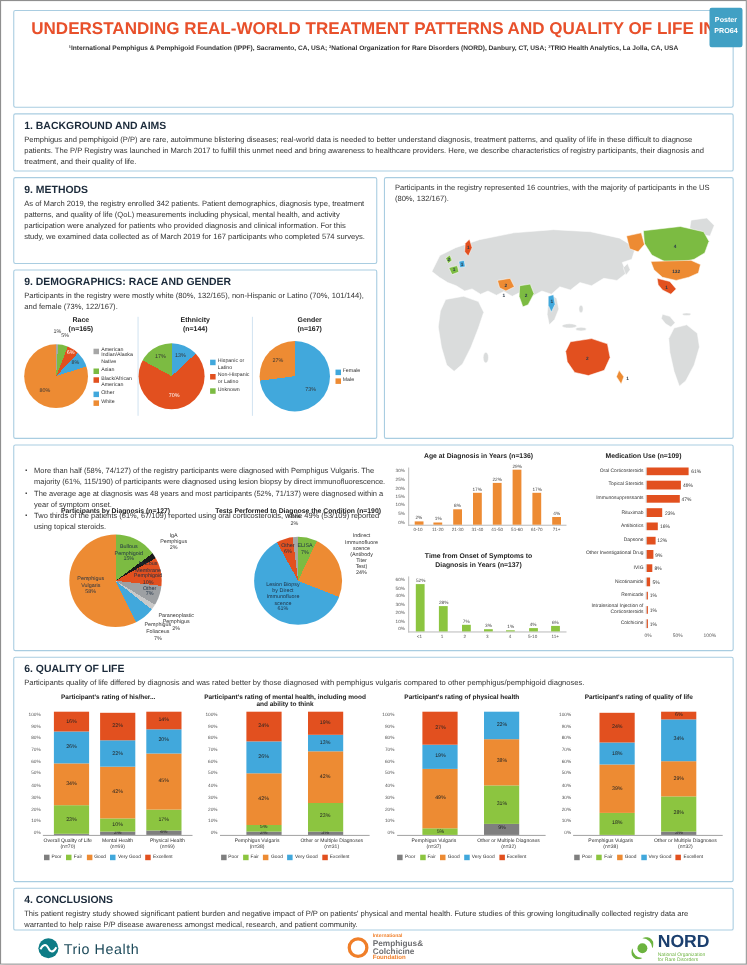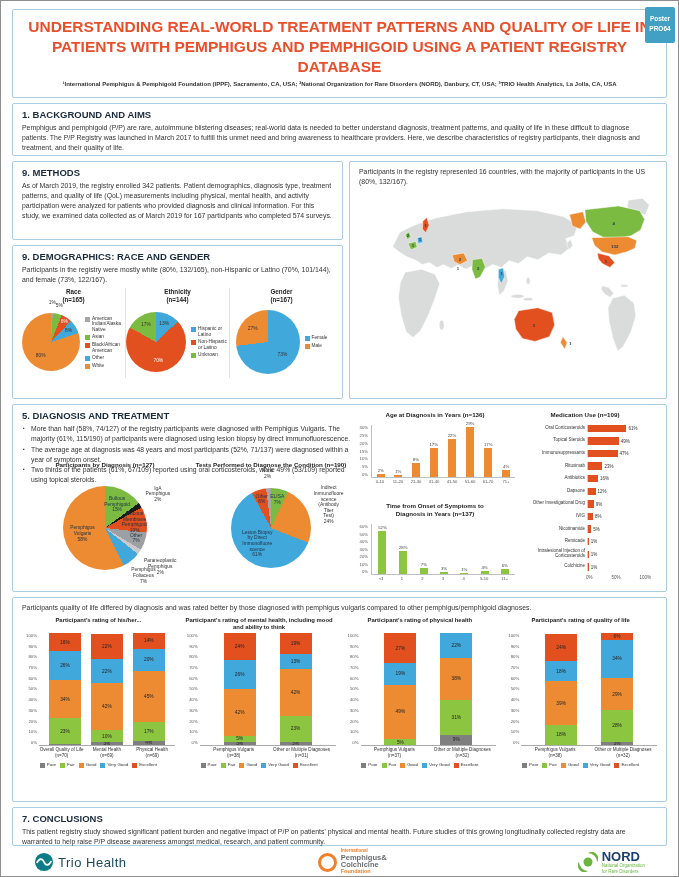--- a/index.html
+++ b/index.html
@@ -20,21 +20,21 @@
          font-size:6.5px;font-weight:bold;text-align:center;padding-top:7px;box-sizing:border-box;
          border-radius:2px;line-height:1.6;z-index:5;}
 
   .box-s1{top:102px;left:11px;right:11px;height:53px;}
   .box-s2{top:160px;left:11px;width:331px;height:79px;}
   .box-s3{top:244px;left:11px;width:331px;height:154px;}
   .box-s4{top:160px;left:348px;right:11px;height:238px;}
   .box-s5{top:403px;left:11px;right:11px;height:188px;}
   .box-s6{top:596px;left:11px;right:11px;height:205px;}
   .box-s7{top:806px;left:11px;right:11px;height:39px;}
-  .footer{position:absolute;top:847px;left:11px;right:11px;height:28px;display:flex;justify-content:space-between;padding:0 22px;}
+  .footer{position:absolute;top:847px;left:11px;right:11px;height:28px;display:flex;align-items:center;justify-content:space-between;padding:0 22px;}
 
   
   .pies-row{display:flex;margin-top:3px;}
   .pie-block{flex:1;display:flex;flex-direction:column;align-items:center;}
   .pie-block + .pie-block{border-left:1px solid #d5e5f2;}
   .pie-title{font-size:6.3px;font-weight:bold;color:#222;text-align:center;line-height:1.3;margin-bottom:2px;}
   .pie-host{display:flex;align-items:center;justify-content:center;gap:5px;width:100%;}
   .pie-wrap{position:relative;flex:none;}
   .pie-disc{position:absolute;left:0;top:0;right:0;bottom:0;border-radius:50%;}
   .pie-label{position:absolute;transform:translate(-50%,-50%);font-size:4.9px;color:#333;text-align:center;
@@ -99,35 +99,34 @@
 
   
   .logo{display:flex;align-items:center;gap:4px;}
   .trio-text{font-size:13px;color:#1d4a5a;letter-spacing:.5px;}
   .ippf-ring{width:13px;height:13px;border:3.5px solid #f07f29;border-radius:50%;flex:none;}
   .ippf-text{line-height:1.05;text-align:left;}
   .ippf-int{font-size:4.5px;color:#f07f29;font-weight:bold;}
   .ippf-main{font-size:7.5px;color:#6d6e71;font-weight:bold;}
   .ippf-found{font-size:5.5px;color:#f07f29;font-weight:bold;}
   .nord-text{line-height:1;}
-  .nord-main{font-size:13px;font-weight:bold;color:#1b3f6e;}
+  .nord-main{font-size:16px;font-weight:bold;color:#1b3f6e;}
   .nord-sub{font-size:4.5px;color:#6cb33f;line-height:1.2;}
 </style>
 </head>
 <body>
 
 <div class="poster">
 
   <div class="badge prewrap">Poster
 PRO64</div>
 
   <div class="pbox box-header">
     <div class="title">
       <div>UNDERSTANDING REAL-WORLD TREATMENT PATTERNS AND QUALITY OF LIFE IN</div>
-      <div>PATIENTS WITH PEMPHIGUS AND PEMPHIGOID USING A PATIENT REGISTRY DATABASE</div>
     </div>
     <div class="affil">¹International Pemphigus &amp; Pemphigoid Foundation (IPPF), Sacramento, CA, USA; ²National Organization for Rare Disorders (NORD), Danbury, CT, USA; ³TRIO Health Analytics, La Jolla, CA, USA</div>
   </div>
 
   <div class="pbox box-s1">
     <div class="heading">1. BACKGROUND AND AIMS</div>
     <div class="body-text">Pemphigus and pemphigoid (P/P) are rare, autoimmune blistering diseases; real-world data is needed to better understand diagnosis, treatment patterns, and quality of life in these difficult to diagnose patients. The P/P Registry was launched in March 2017 to fulfill this unmet need and bring awareness to healthcare providers. Here, we describe characteristics of registry participants, their diagnosis and treatment, and their quality of life.</div>
   </div>
 
   <div class="pbox box-s2">
@@ -268,21 +267,20 @@
         <text class="mlabel" x="206" y="164">1</text>
         <text class="mlabel" x="248" y="164">2</text>
         <text class="mlabel" x="297" y="174">1</text>
         <text class="mlabel" x="364" y="282">2</text>
         <text class="mlabel" x="440" y="320">1</text>
       </svg>
     </div>
   </div>
 
   <div class="pbox box-s5">
-    <div class="heading">5. DIAGNOSIS AND TREATMENT</div>
     <div class="s5-bullets">
       <div class="bullet">More than half (58%, 74/127) of the registry participants were diagnosed with Pemphigus Vulgaris. The majority (61%, 115/190) of participants were diagnosed using lesion biopsy by direct immunofluorescence.</div>
       <div class="bullet">The average age at diagnosis was 48 years and most participants (52%, 71/137) were diagnosed within a year of symptom onset.</div>
       <div class="bullet">Two thirds of the patients (61%, 67/109) reported using oral corticosteroids, while 49% (53/109) reported using topical steroids.</div>
     </div>
     <div class="s5-pie1">
       <div class="chart-title">Participants by Diagnosis (n=127)</div>
       <div class="pie-host" style="height:112px">
           <div class="pie-wrap" style="height: 84px; width: 84px;">
             <div class="pie-disc" style="background: conic-gradient(rgb(124, 187, 66) 0deg, rgb(124, 187, 66) 53.4653deg, rgb(26, 26, 26) 53.4653deg, rgb(26, 26, 26) 60.5941deg, rgb(226, 80, 31) 60.5941deg, rgb(226, 80, 31) 96.2376deg, rgb(157, 160, 163) 96.2376deg, rgb(157, 160, 163) 121.188deg, rgb(201, 201, 201) 121.188deg, rgb(201, 201, 201) 128.317deg, rgb(65, 168, 220) 128.317deg, rgb(65, 168, 220) 153.267deg, rgb(237, 139, 51) 153.267deg, rgb(237, 139, 51) 360deg);"></div>
@@ -543,20 +541,21 @@
           <div class="hax">
             <div class="haxl">0%</div>
             <div class="haxl">50%</div>
             <div class="haxl">100%</div>
           </div>
         </div>
     </div>
   </div>
 
   <div class="pbox box-s6">
+    <div class="heading">6. QUALITY OF LIFE</div>
     <div class="body-text">Participants quality of life differed by diagnosis and was rated better by those diagnosed with pemphigus vulgaris compared to other pemphigus/pemphigoid diagnoses.</div>
     <div class="qol-row">
       <div class="qol-chart">
         <div class="qol-title">Participant's rating of his/her...</div>
         <div>
             <div class="schart">
               <div class="sy" style="height: 112px;">
                 <div class="syt">100%</div>
                 <div class="syt">90%</div>
                 <div class="syt">80%</div>
@@ -902,21 +901,21 @@
                 <div class="lg-sw" style="background: rgb(226, 80, 31);"></div>
                 <div class="lg-tx">Excellent</div>
               </div>
             </div>
           </div>
       </div>
     </div>
   </div>
 
   <div class="pbox box-s7">
-    <div class="heading">7. CONCLUSIONS</div>
+    <div class="heading">4. CONCLUSIONS</div>
     <div class="body-text">This patient registry study showed significant patient burden and negative impact of P/P on patients' physical and mental health. Future studies of this growing longitudinally collected registry data are warranted to help raise P/P disease awareness amongst medical, research, and patient community.</div>
   </div>
 
   <div class="footer">
     <div class="logo">
       <svg width="20" height="20" viewBox="0 0 22 22">
         <circle cx="11" cy="11" r="10" fill="#0e7c86"></circle>
         <path d="M3,12 C6,6.5 9,6.5 11,11 C13,15.5 16,15.5 19,10" stroke="#fff" stroke-width="2" fill="none"></path>
       </svg>
       <span class="trio-text">Trio Health</span>

